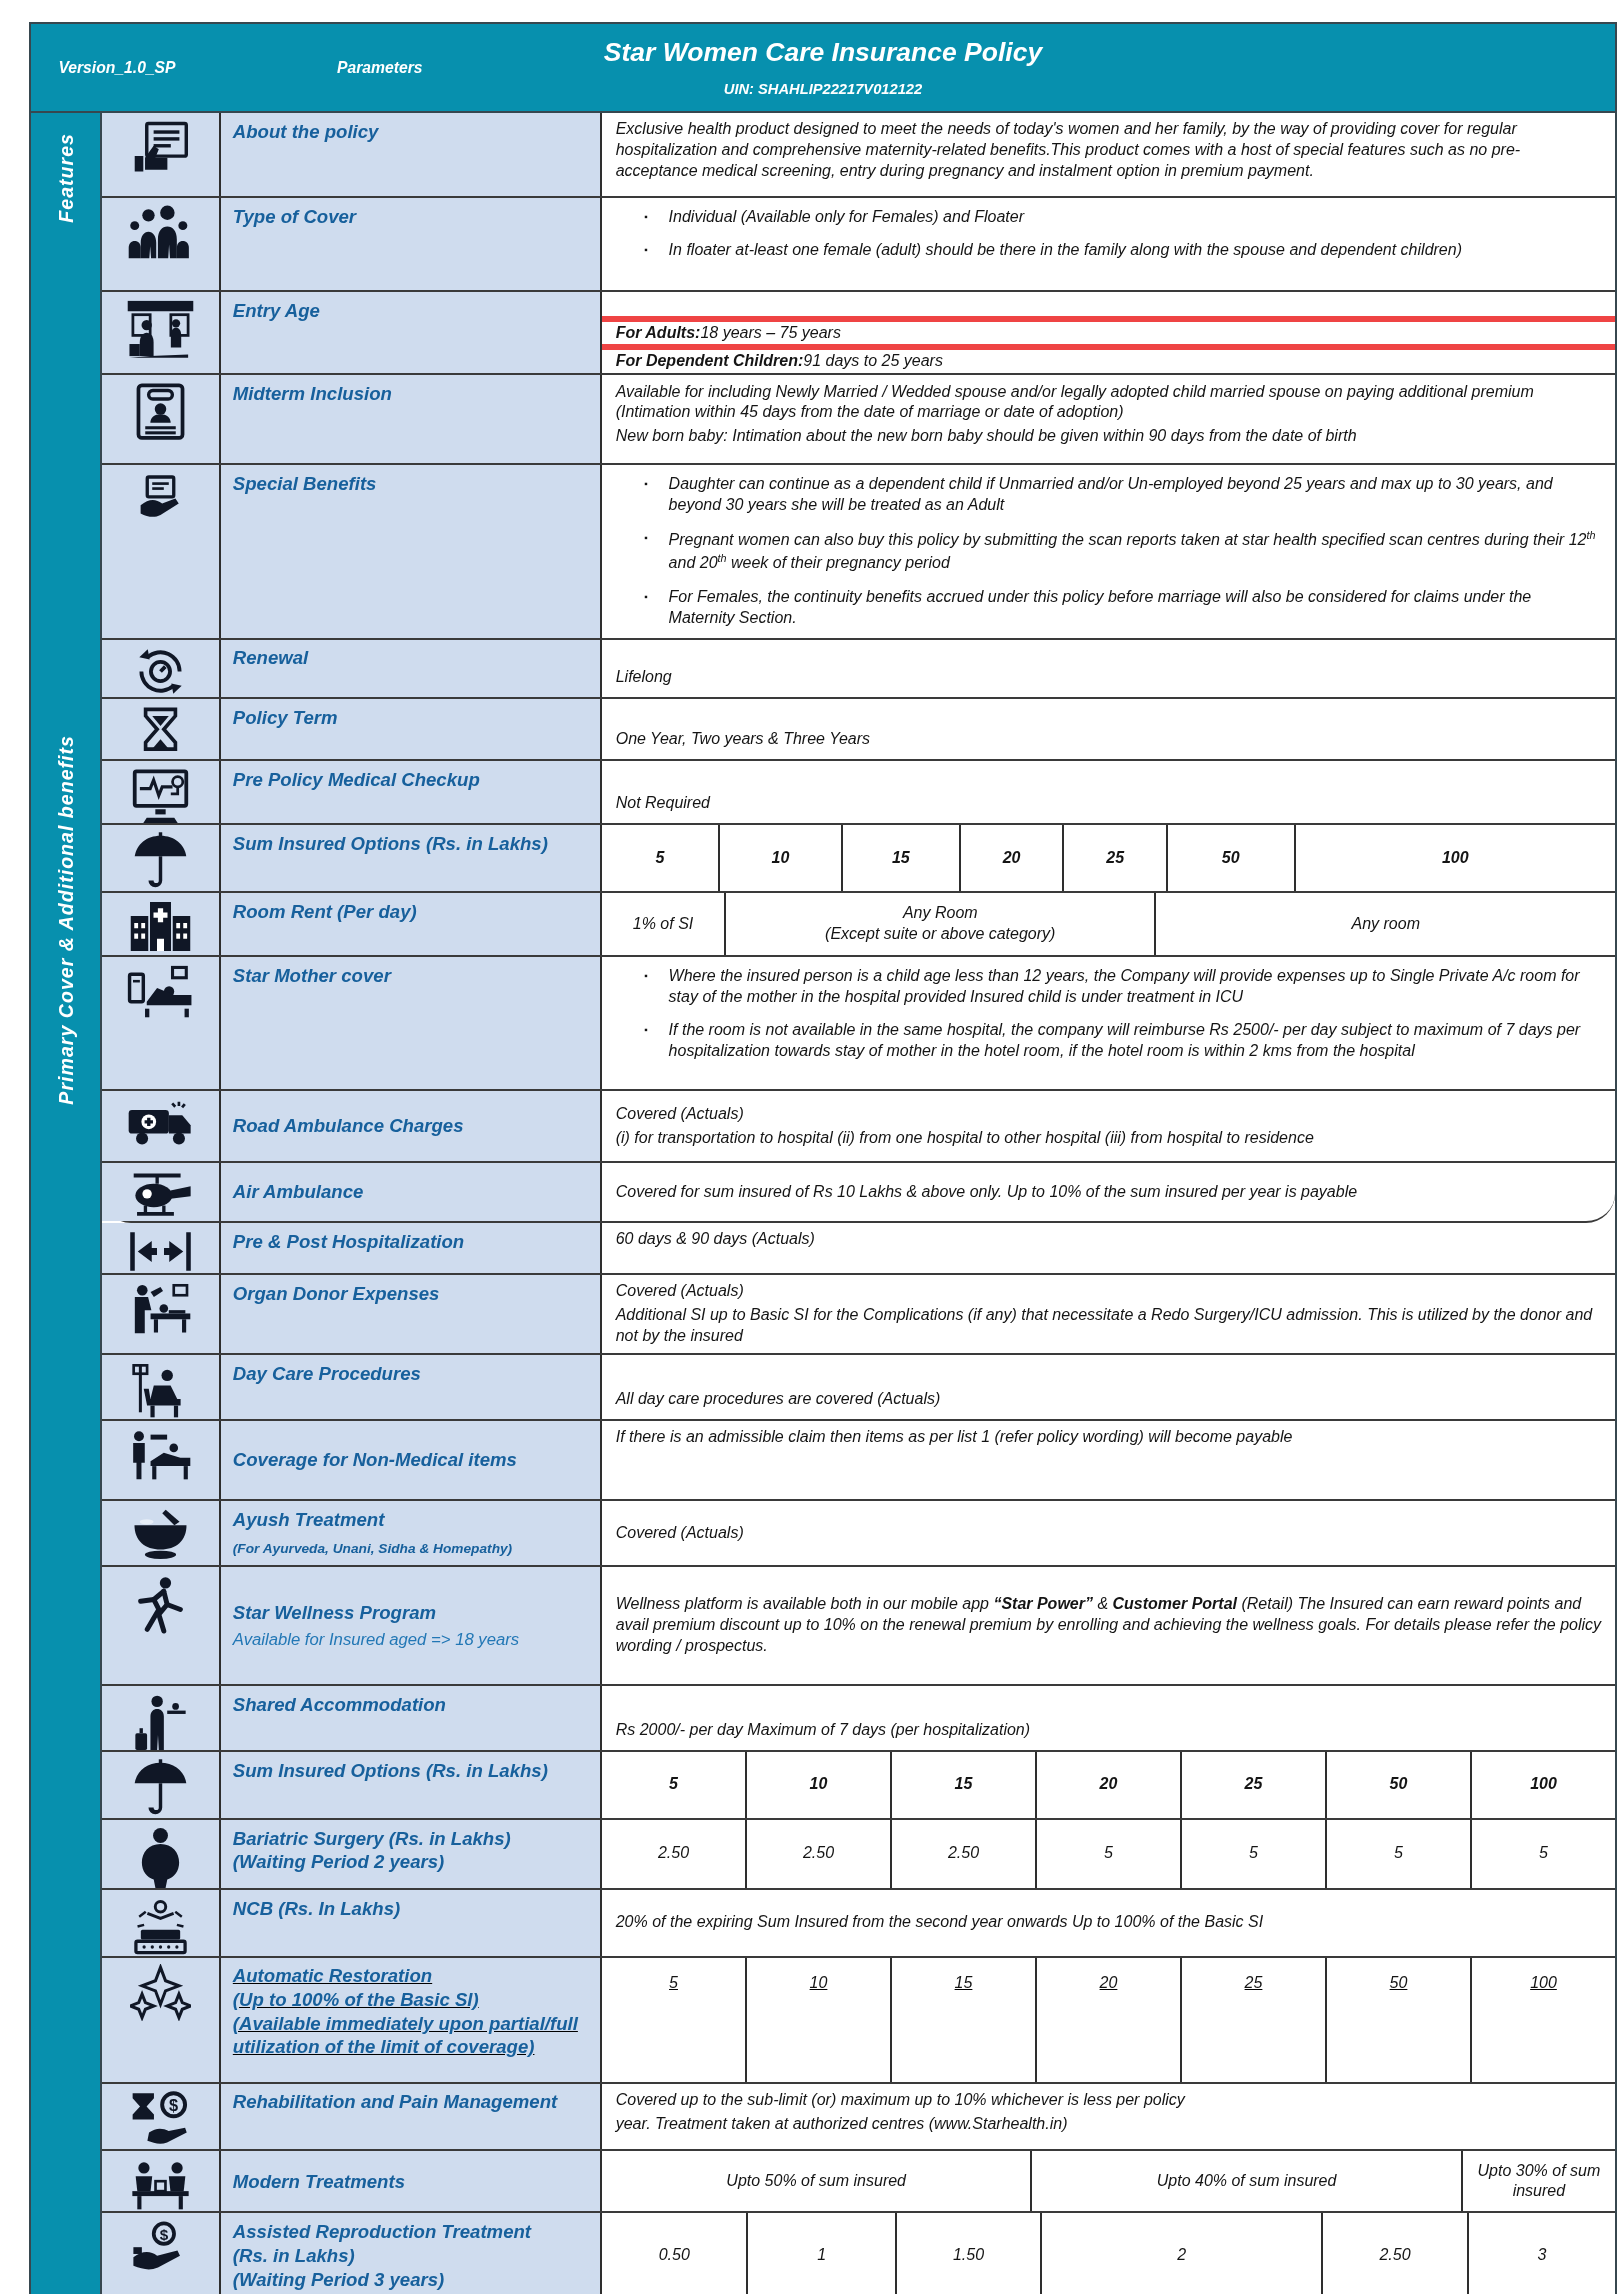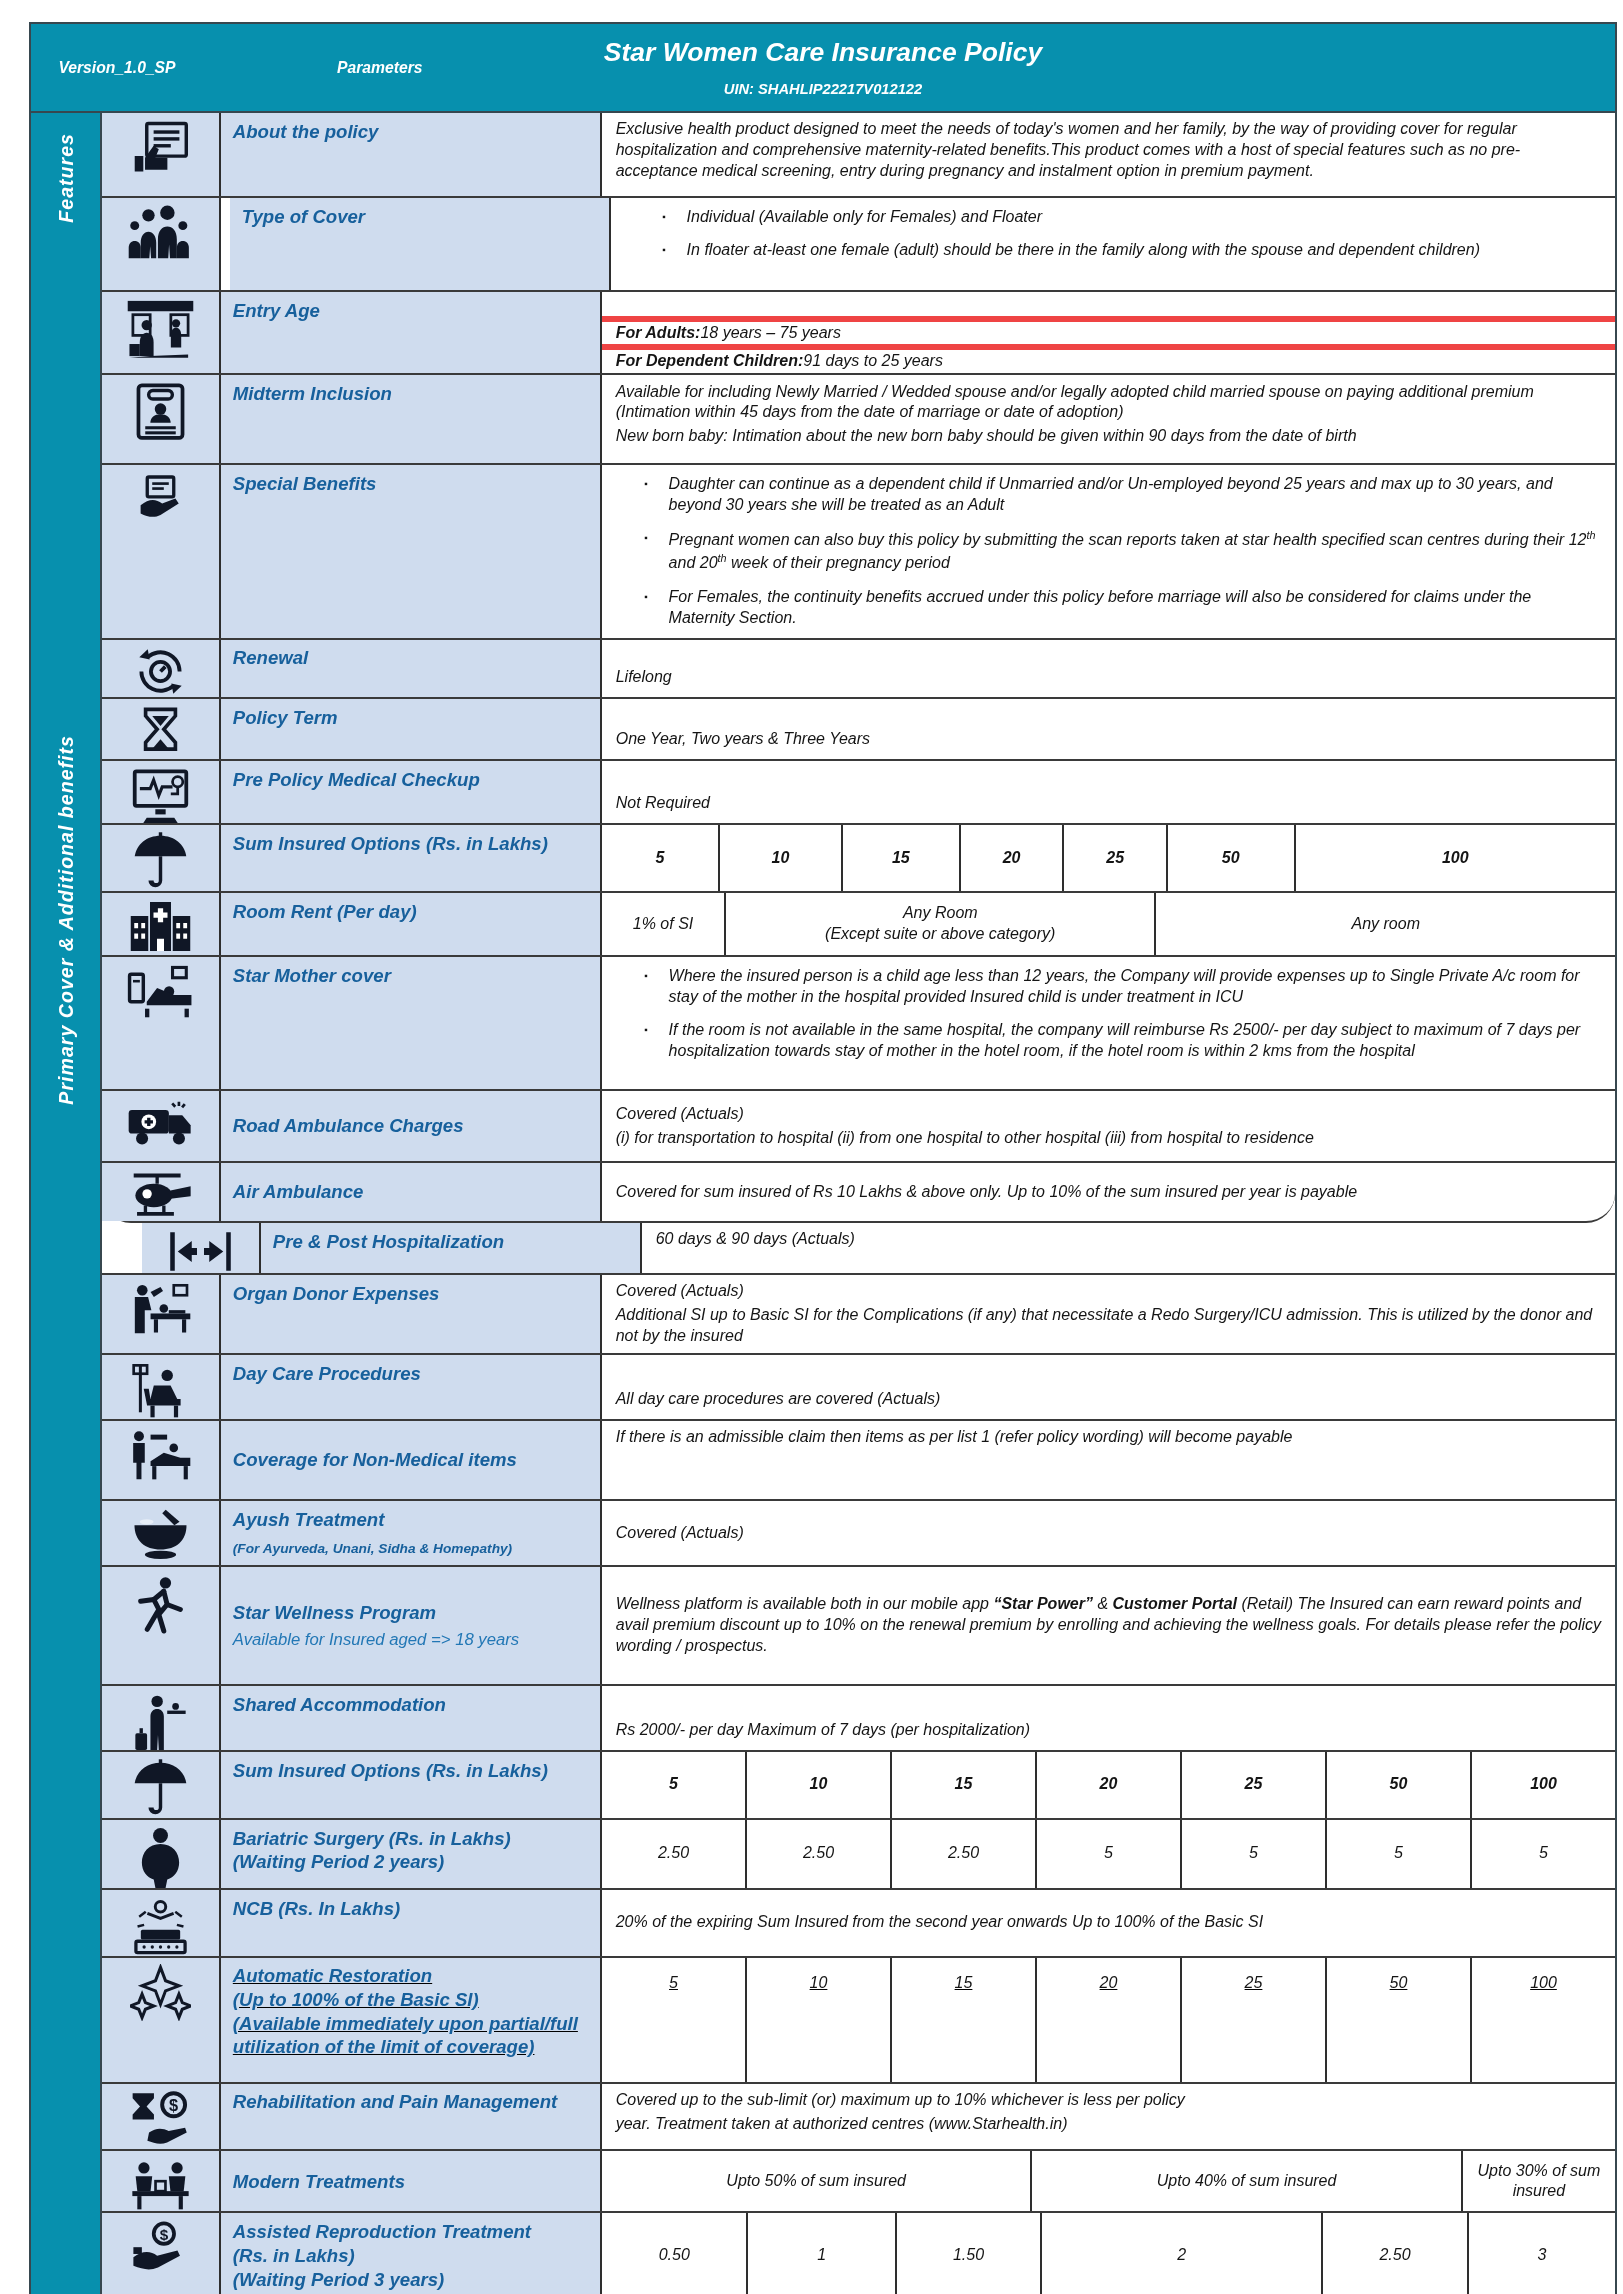--- a/index.html
+++ b/index.html
@@ -85,21 +85,21 @@
           </div>
           <div class="label-cell">
             <div class="lab-line">About the policy</div>
           </div>
           <div class="detail-cell">
             <div class="dtext">
               <div class="dline"><span>Exclusive health product designed to meet the needs of today's women and her family, by the way of providing cover for regular hospitalization and comprehensive maternity-related benefits.This product comes with a host of special features such as no pre-acceptance medical screening, entry during pregnancy and instalment option in premium payment.</span></div>
             </div>
           </div>
         </div>
-        <div class="row" style="min-height: 92px; gap: 9px;">
+        <div class="row" style="min-height: 92px;">
           <div class="icon-cell">
             <svg viewBox="0 0 40 32" width="69" height="55" fill="#101726">
               <circle cx="13" cy="6" r="3.6"></circle>
               <circle cx="24" cy="4.5" r="4.2"></circle>
               <circle cx="5" cy="12" r="2.6"></circle>
               <circle cx="33" cy="12" r="2.6"></circle>
               <path d="M8.5 31v-9c0-4 2-6.5 4.5-6.5s4.5 2.5 4.5 6.5v9h-3l-.5-7-.5 7z"></path>
               <path d="M18.5 31V20c0-5 2.5-7.5 5.5-7.5S29.5 15 29.5 20v11h-4l-.5-8-.5 8z"></path>
               <path d="M1.5 31v-6c0-2.5 1.5-4 3.5-4s3.5 1.5 3.5 4v6z"></path>
               <path d="M29.5 31v-6c0-2.5 1.5-4 3.5-4s3.5 1.5 3.5 4v6z"></path>
@@ -401,21 +401,21 @@
           </div>
           <div class="label-cell lv-center">
             <div class="lab-line">Air Ambulance</div>
           </div>
           <div class="detail-cell">
             <div class="dtext v-center">
               <div class="dline"><span>Covered for sum insured of Rs 10 Lakhs &amp; above only. Up to 10% of the sum insured per year is payable</span></div>
             </div>
           </div>
         </div>
-        <div class="row" style="min-height: 42px; padding-left: 40px;">
+        <div class="row" style="min-height: 42px;">
           <div class="icon-cell">
             <svg viewBox="0 0 36 24" width="63" height="43">
               <line x1="2" y1="1" x2="2" y2="23" stroke="#101726" stroke-width="2.6"></line>
               <line x1="34" y1="1" x2="34" y2="23" stroke="#101726" stroke-width="2.6"></line>
               <path fill="#101726" d="M5 12l8-6v4h3v4h-3v4zM31 12l-8-6v4h-3v4h3v4z"></path>
             </svg>
           </div>
           <div class="label-cell">
             <div class="lab-line">Pre &amp; Post Hospitalization</div>
           </div>

